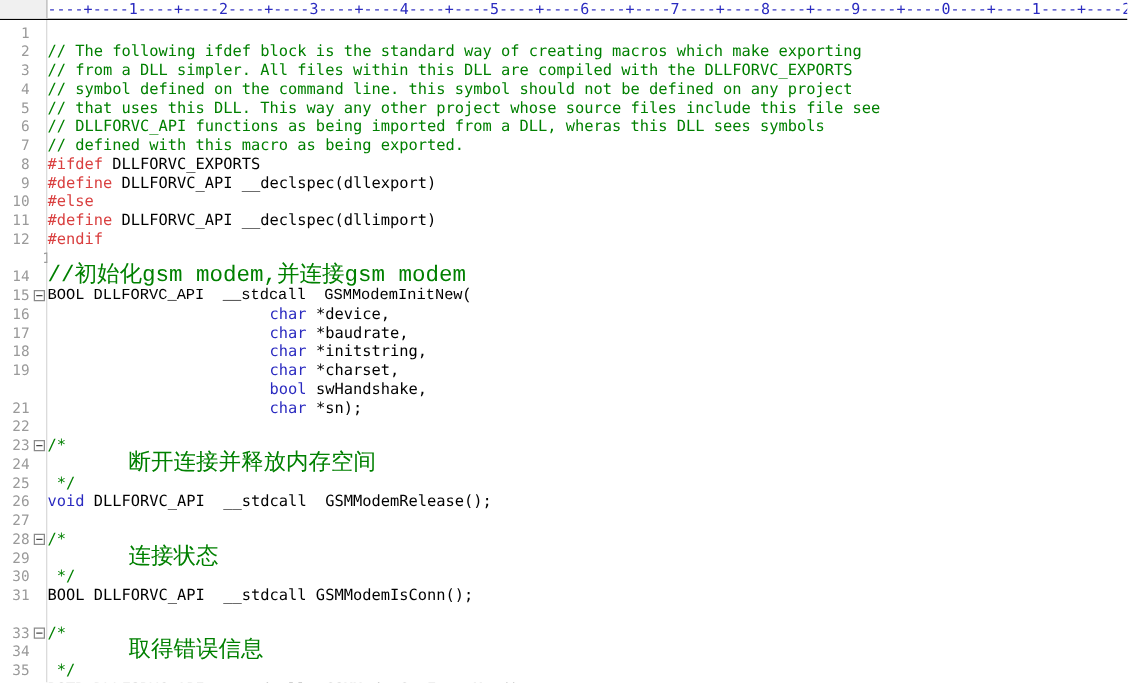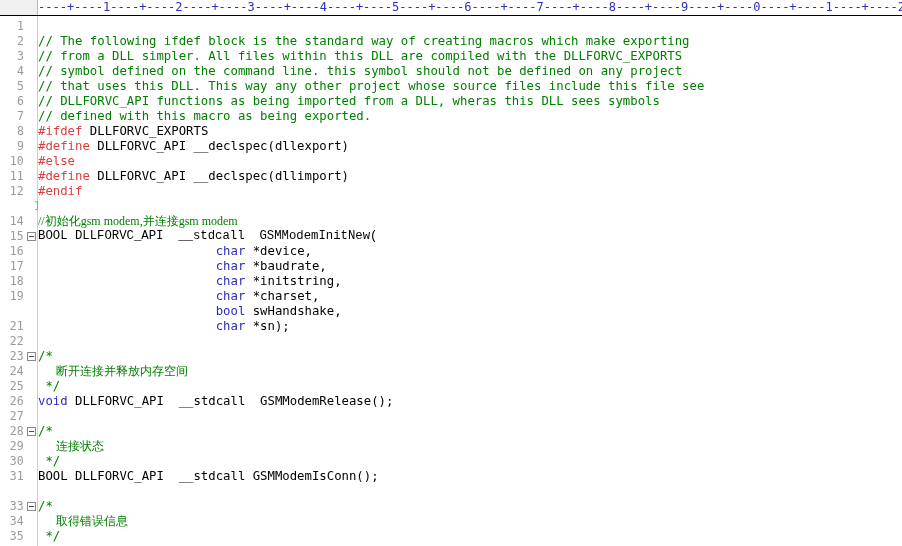--- a/index.html
+++ b/index.html
@@ -125,21 +125,21 @@
     font-size: 12.3px;
     color: #000000;
   }
 
   .tok-comment { color: #008000; }
   .tok-pre     { color: #d93f3f; }
   .tok-key     { color: #2b2bc0; }
   .tok-plain   { color: #000000; }
 
   
-  .cjk { font-family: Liberation Serif, serif; font-size: 12px; }
+  .cjk { font-family: Liberation Mono, monospace; font-size: 18px; }
 </style>
 </head>
 <body>
 
 <div id="editor">
 
   <div class="ruler">
     <div class="ruler-gutter"></div>
     <div class="ruler-scale">----+----1----+----2----+----3----+----4----+----5----+----6----+----7----+----8----+----9----+----0----+----1----+----2----</div>
   </div>

